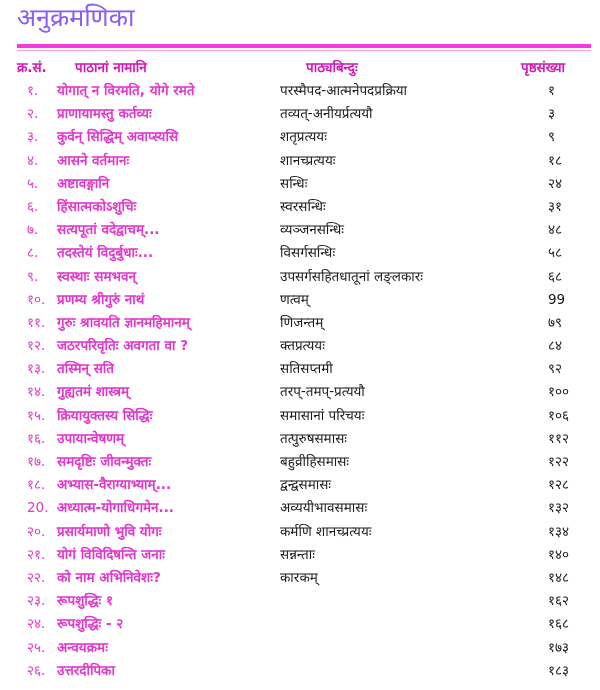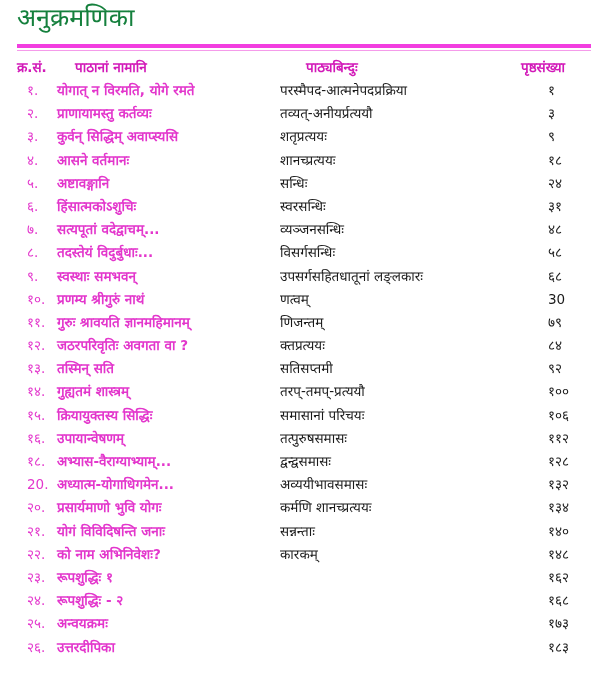--- a/index.html
+++ b/index.html
@@ -1,18 +1,18 @@
 <!DOCTYPE html>
 <html><head>
   <meta charset="utf-8">
   <style>
     html, body { margin: 0; padding: 0; background: #ffffff; }
     body { width: 600px; height: 690px; overflow: hidden; position: relative;
            font-family: "DejaVu Sans", sans-serif; }
-    .title { position: absolute; left: 17px; top: 3px; font-size: 25px; color: #15803d;
+    .title { position: absolute; left: 17px; top: 3px; font-size: 25px; color: #8b5cf6;
              font-weight: normal; margin: 0; line-height: 30px; }
     .rule { position: absolute; left: 17px; right: 9px; top: 44px; height: 4px; background: #f23ee0; }
     .rule2 { position: absolute; left: 17px; right: 9px; top: 50px; height: 1px; background: #f59bea; }
     .hdr { position: absolute; top: 58px; left: 0; width: 600px; height: 20px; font-size: 13.5px;
            color: #d219b8; font-weight: bold; }
     .hdr span { position: absolute; top: 0; white-space: nowrap; }
     .rows { position: absolute; top: 79px; left: 0; width: 600px; }
     .row { position: relative; height: 23.2px; font-size: 13.5px; line-height: 23px; }
     .row span { position: absolute; top: 0; white-space: nowrap; }
     .num { left: 27px; color: #e336cc; }
@@ -86,21 +86,21 @@
     <div class="row">
       <span class="num">९.</span>
       <span class="name">स्वस्थाः समभवन्</span>
       <span class="topic">उपसर्गसहितधातूनां लङ्लकारः</span>
       <span class="page">६८</span>
     </div>
     <div class="row">
       <span class="num">१०.</span>
       <span class="name">प्रणम्य श्रीगुरुं नाथं</span>
       <span class="topic">णत्वम्</span>
-      <span class="page">30</span>
+      <span class="page">99</span>
     </div>
     <div class="row">
       <span class="num">११.</span>
       <span class="name">गुरुः श्रावयति ज्ञानमहिमानम्</span>
       <span class="topic">णिजन्तम्</span>
       <span class="page">७९</span>
     </div>
     <div class="row">
       <span class="num">१२.</span>
       <span class="name">जठरपरिवृतिः अवगता वा ?</span>
@@ -123,20 +123,26 @@
       <span class="num">१५.</span>
       <span class="name">क्रियायुक्तस्य सिद्धिः</span>
       <span class="topic">समासानां परिचयः</span>
       <span class="page">१०६</span>
     </div>
     <div class="row">
       <span class="num">१६.</span>
       <span class="name">उपायान्वेषणम्</span>
       <span class="topic">तत्पुरुषसमासः</span>
       <span class="page">११२</span>
+    </div>
+    <div class="row">
+      <span class="num">१७.</span>
+      <span class="name">समदृष्टिः जीवन्मुक्तः</span>
+      <span class="topic">बहुव्रीहिसमासः</span>
+      <span class="page">१२२</span>
     </div>
     <div class="row">
       <span class="num">१८.</span>
       <span class="name">अभ्यास-वैराग्याभ्याम्...</span>
       <span class="topic">द्वन्द्वसमासः</span>
       <span class="page">१२८</span>
     </div>
     <div class="row">
       <span class="num">20.</span>
       <span class="name">अध्यात्म-योगाधिगमेन...</span>

